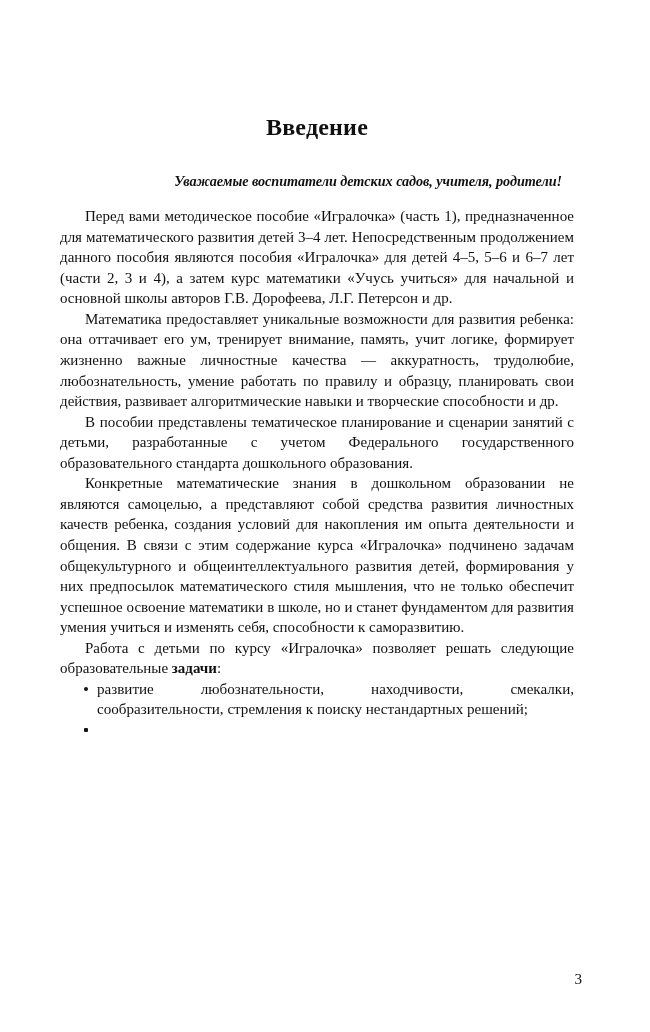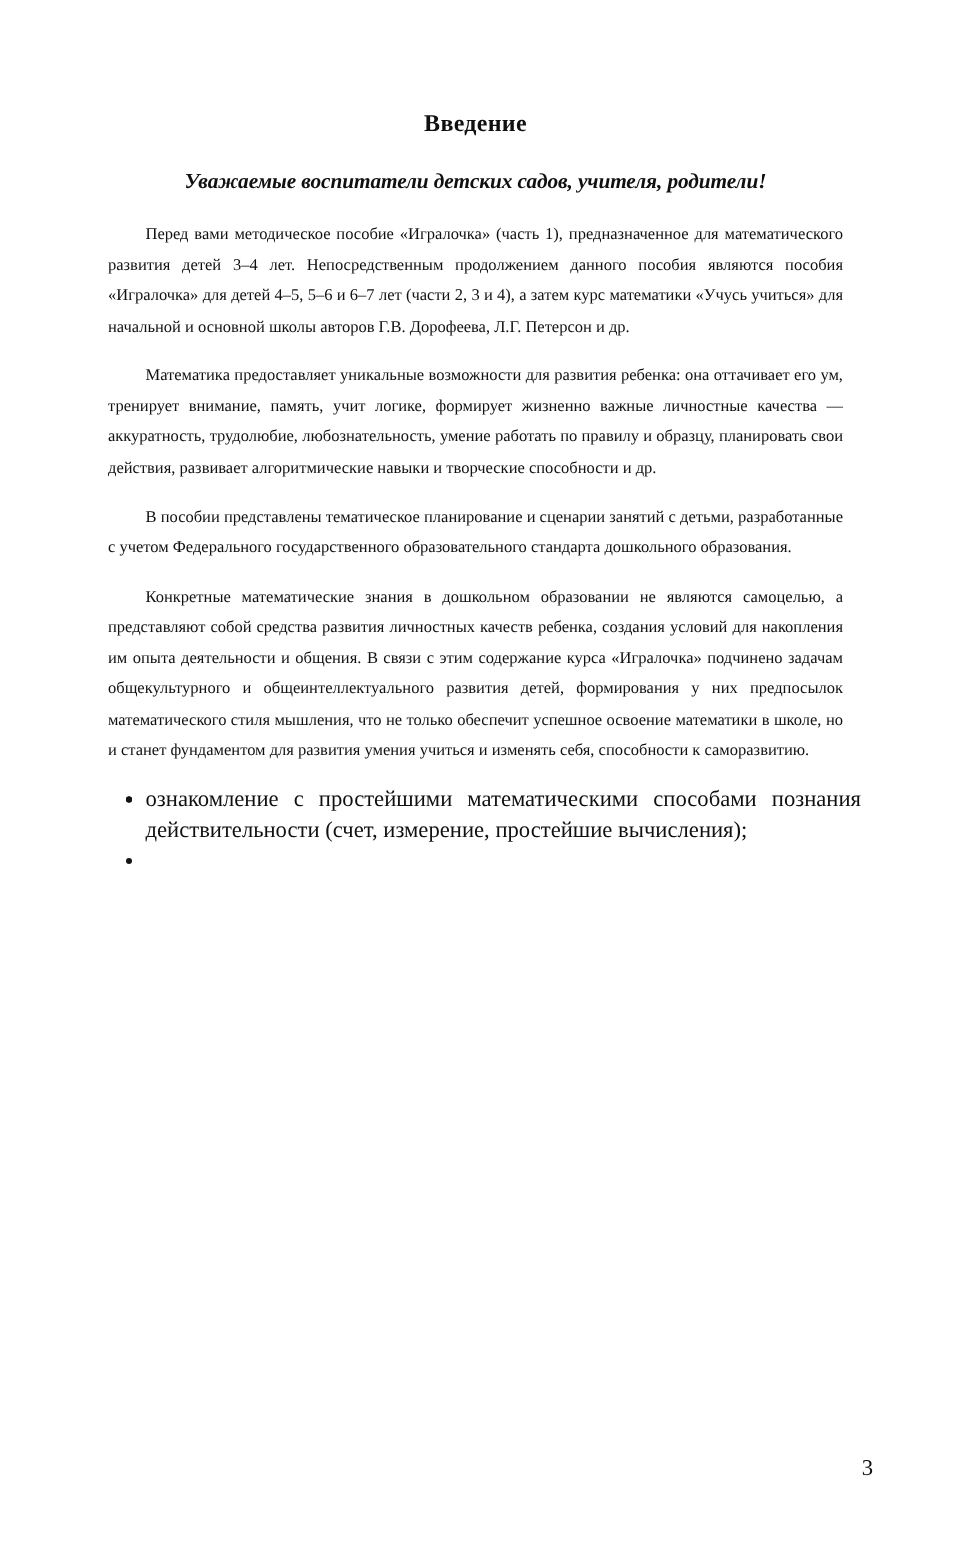--- a/index.html
+++ b/index.html
@@ -22,47 +22,47 @@
 
   
   .content {
     position: absolute;
     left: 60px;
     top: 0;
     width: 514px;
   }
 
   .doc-title {
-    font-size: 16px;
+    font-size: 24px;
     font-weight: bold;
     text-align: center;
     letter-spacing: 0.2px;
     margin: 0;
-    padding-top: 75px;
+    padding-top: 115px;
     line-height: 1.0;
   }
 
   .doc-subtitle {
     font-size: 14.2px;
     font-weight: bold;
     font-style: italic;
-    text-align: center;
-    margin: 0;
+    text-align: right;
+    margin: 12px;
     padding-top: 23px;
     line-height: 1.0;
     letter-spacing: -0.05px;
   }
 
   .body-block {
     margin-top: 18px;
   }
 
   p.para {
-    margin: 12px;
-    font-size: 11px;
+    margin: 0;
+    font-size: 15px;
     line-height: 20.55px;
     text-align: justify;
     text-indent: 25px;
     text-justify: inter-word;
     hyphens: none;
   }
 
   .bold {
     font-weight: bold;
   }
@@ -115,25 +115,26 @@
     <div class="body-block">
 
       <p class="para">Перед вами методическое пособие «Игралочка» (часть 1), предназначенное для математического развития детей 3–4 лет. Непосредственным продолжением данного пособия являются пособия «Игралочка» для детей 4–5, 5–6 и 6–7 лет (части 2, 3 и 4), а затем курс математики «Учусь учиться» для начальной и основной школы авторов Г.В. Дорофеева, Л.Г. Петерсон и др.</p>
 
       <p class="para">Математика предоставляет уникальные возможности для развития ребенка: она оттачивает его ум, тренирует внимание, память, учит логике, формирует жизненно важные личностные качества — аккуратность, трудолюбие, любознательность, умение работать по правилу и образцу, планировать свои действия, развивает алгоритмические навыки и творческие способности и др.</p>
 
       <p class="para">В пособии представлены тематическое планирование и сценарии занятий с детьми, разработанные с учетом Федерального государственного образовательного стандарта дошкольного образования.</p>
 
       <p class="para">Конкретные математические знания в дошкольном образовании не являются самоцелью, а представляют собой средства развития личностных качеств ребенка, создания условий для накопления им опыта деятельности и общения. В связи с этим содержание курса «Игралочка» подчинено задачам  общекультурного и общеинтеллектуального развития детей, формирования у них предпосылок математического стиля мышления, что не только обеспечит успешное освоение математики в школе, но и станет фундаментом для развития умения учиться и изменять себя, способности к саморазвитию.</p>
 
+      <p class="para"><span>Работа с детьми по курсу «Игралочка» позволяет решать следующие образовательные </span><span class="bold">задачи</span><span>:</span></p>
 
       <ul class="task-list">
+        <li><span class="bullet-dot"></span><span>развитие любознательности, находчивости, смекалки, сообразительности, стремления к поиску нестандартных решений;</span></li>
         <li><span class="bullet-dot"></span></li>
         <li><span class="bullet-dot"></span></li>
-        <li><span class="bullet-dot"></span><span>ознакомление с простейшими математическими  способами познания действительности (счет, измерение, простейшие вычисления);</span></li>
         <li><span class="bullet-dot"></span></li>
       </ul>
 
     </div>
   </div>
 
   <div class="page-number">3</div>
 </div>
 
 </body></html>

